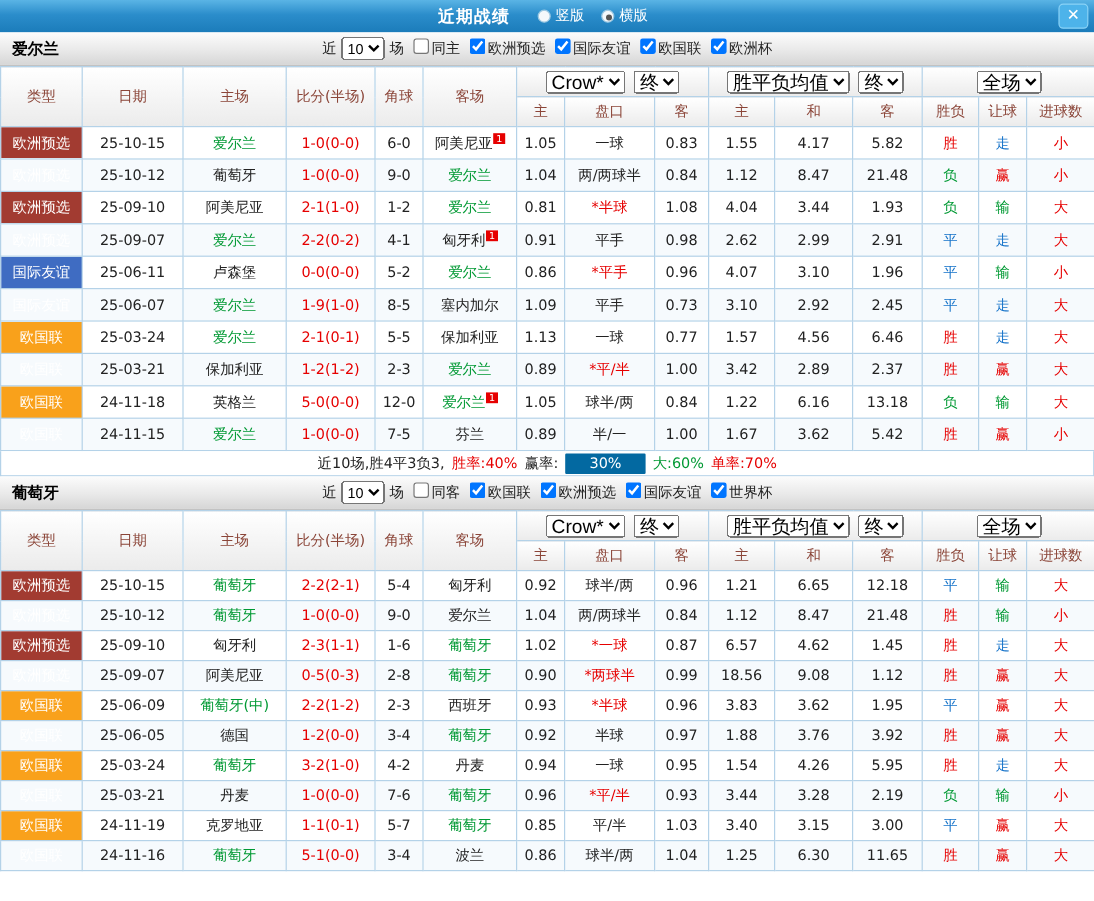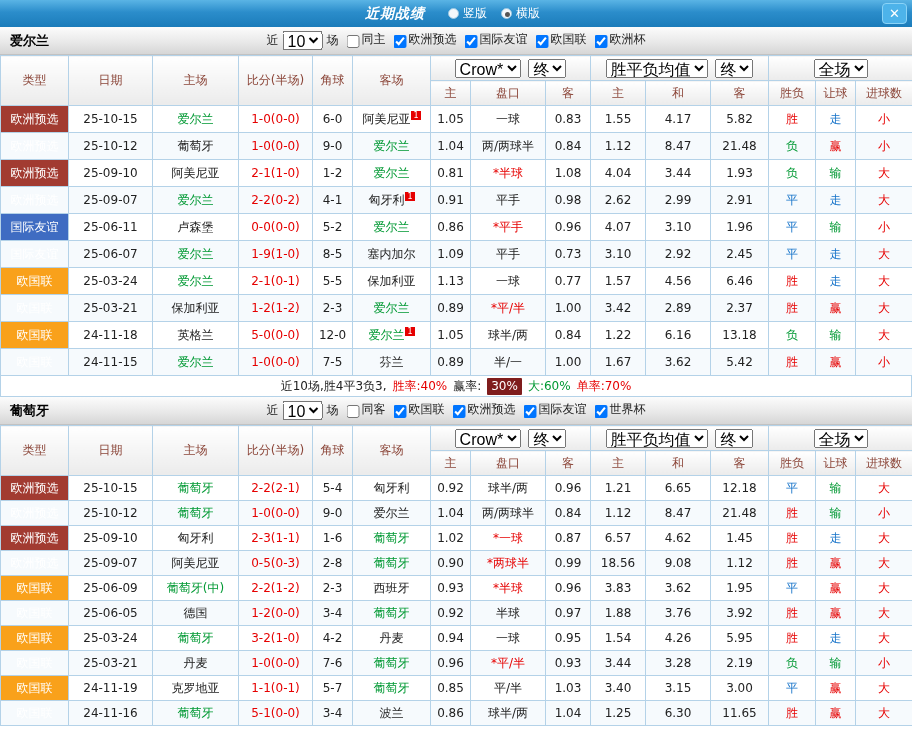--- a/index.html
+++ b/index.html
@@ -2,38 +2,38 @@
 <html><head>
 <meta charset="utf-8">
 <style>
   * { margin:0; padding:0; box-sizing:border-box; }
   html,body { width:912px; height:751px; overflow:hidden; background:#fff;
     font-family:"DejaVu Sans","Liberation Sans",sans-serif; font-size:12px; color:#222; }
 
   
   .topbar { height:27px; background:linear-gradient(180deg,#5ab4e5 0%,#2b8dcb 45%,#1b7cba 100%);
     display:flex; align-items:center; justify-content:center; position:relative; color:#fff; }
-  .topbar .title { font-size:14px; font-weight:bold; margin-right:16px; letter-spacing:1px;font-style:italic; }
+  .topbar .title { font-size:14px; font-weight:bold; margin-right:16px; letter-spacing:1px; }
   .radio-opt { display:inline-flex; align-items:center; gap:4px; margin:0 7px; cursor:pointer; }
   .radio-circle { width:11px; height:11px; border-radius:50%; background:#f4f8fb; border:1px solid #9cc8e2;
     display:inline-block; position:relative; }
   .radio-circle.selected::after { content:""; position:absolute; left:3px; top:3px; width:5px; height:5px;
     border-radius:50%; background:#555; }
   .close-btn { position:absolute; right:5px; top:3px; width:25px; height:21px; background:#4db3ea;
     border:1px solid #8ad3f7; border-radius:4px; color:#fff; font-weight:bold; font-size:13px;
     text-align:center; line-height:19px; cursor:pointer; }
 
   
   .section-bar { height:28px; background:linear-gradient(180deg,#fcfcfc 0%,#e9e9e9 55%,#d6d6d6 100%);
     border-bottom:1px solid #c2c2c2; display:flex; align-items:center; position:relative; }
   .team-name { font-size:13px; font-weight:bold; color:#000; padding-left:10px; }
   .filters { position:absolute; left:50%; transform:translateX(-50%); display:flex; align-items:center;
     white-space:nowrap; }
-  .filters select { font-size:16px; height:19px; margin:0 4px; }
-  .filters label { display:inline-flex; align-items:flex-end; margin-left:8px; cursor:pointer; }
+  .filters select { font-size:12px; height:19px; margin:0 4px; }
+  .filters label { display:inline-flex; align-items:flex-start; margin-left:8px; cursor:pointer; }
   .filters input[type=checkbox] { width:13px; height:13px; margin-right:2px; }
 
   
   table.grid { width:912px; border-collapse:collapse; table-layout:fixed; }
   .grid th, .grid td { border:1px solid #b4d2e8; text-align:center; overflow:hidden;
     white-space:nowrap; padding:0; }
   .grid thead th { background:linear-gradient(180deg,#ffffff 0%,#ebebeb 100%); color:#8b4538;
     font-weight:normal; height:25px; font-size:12px; }
   .grid thead .dd-cell select { font-size:16px; height:19px; margin:0 2px; }
   .sec0 tbody td { height:27px; }
@@ -47,21 +47,21 @@
   .score { color:#e60000; }
   .c-red { color:#e60000; }
   .c-blue { color:#1673c9; }
   .c-green { color:#009933; }
   sup.card { background:#e60000; color:#fff; font-size:8px; line-height:10px; padding:0 2px;
     margin-left:1px; vertical-align:super; }
 
   
   .summary { height:21px; border:1px solid #b4d2e8; border-top:none; display:flex; align-items:center;
     justify-content:center; gap:6px; font-size:12px; background:#fff; }
-  .badge { background:#7f1d1d; color:#fff; padding:0 4px; line-height:17px; border-radius:1px; }
+  .badge { background:#0369a1; color:#fff; padding:0 20px; line-height:17px; border-radius:1px; }
 </style>
 </head>
 <body>
 
 <div class="topbar">
   <span class="title">近期战绩</span>
   <span class="radio-opt">
     <span class="radio-circle"></span>
     <span>竖版</span>
   </span>

